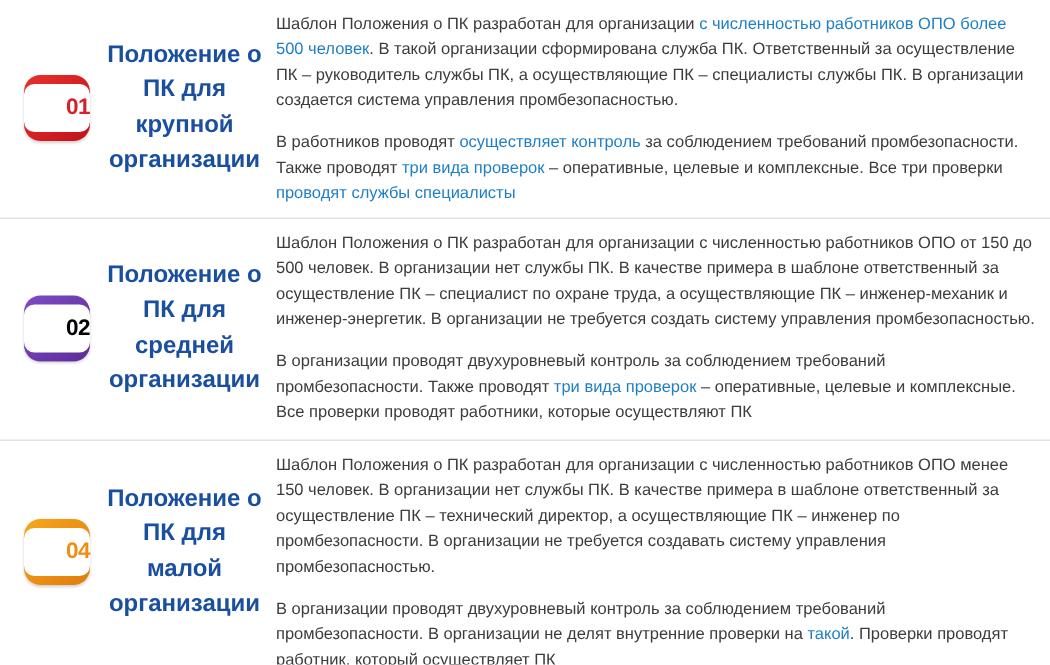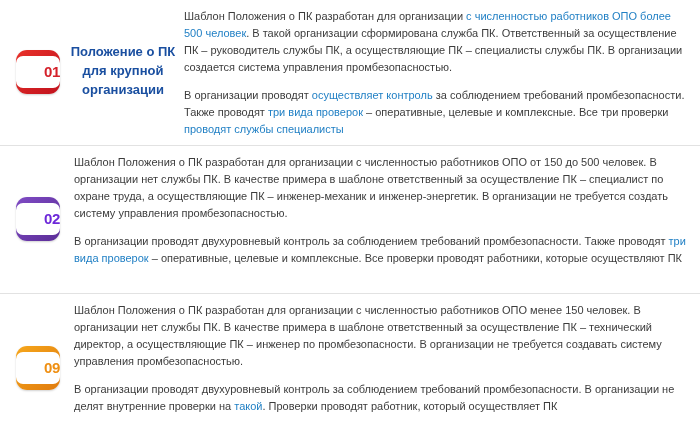--- a/index.html
+++ b/index.html
@@ -60,30 +60,30 @@
     align-items: center;
     justify-content: center;
     font-size: 15px;
     font-weight: bold;
     letter-spacing: -0.3px;
     padding-left: 28px;
   }
   .badge-1 { background: linear-gradient(135deg, #e8312a, #c1121d); }
   .badge-1 .badge-inner { color: #d4212a; }
   .badge-2 { background: linear-gradient(135deg, #7f4bc4, #5b2d97); }
-  .badge-2 .badge-inner { color: #6d28d9; }
+  .badge-2 .badge-inner { color: #000000; }
   .badge-3 { background: linear-gradient(135deg, #f6a71c, #e07b0d); }
   .badge-3 .badge-inner { color: #ef8f12; }
 
   .title-cell {
     width: 110px;
     flex: 0 0 110px;
     align-self: center;
     text-align: center;
-    font-size: 13px;
+    font-size: 16px;
     font-weight: bold;
     line-height: 1.45;
     padding: 0 4px 0 0;
     box-sizing: border-box;
   }
   .title-1 { color: #1a4fa0; }
   .title-2 { color: #1a4fa0; }
   .title-3 { color: #1a4fa0; }
 
   .text-cell {
@@ -112,41 +112,43 @@
 
   <div class="row row-1">
     <div class="badge-cell">
       <div class="badge badge-1">
         <div class="badge-inner">01</div>
       </div>
     </div>
     <div class="title-cell title-1">Положение о ПК для крупной организации</div>
     <div class="text-cell">
       <p><span>Шаблон Положения о ПК разработан для организации </span><a class="lnk" href="#">с численностью работников ОПО более 500 человек</a><span>. В такой организации сформирована служба ПК. Ответственный за осуществление ПК – руководитель службы ПК, а осуществляющие ПК – специалисты службы ПК. В организации создается система управления промбезопасностью.</span></p>
-      <p><span>В организации проводят </span><a class="lnk" href="#">осуществляет контроль</a><span> за соблюдением требований промбезопасности. Также проводят </span><a class="lnk" href="#">три вида проверок</a><span> – оперативные, целевые и комплексные. Все три проверки </span><a class="lnk" href="#">проводят службы специалисты</a></p>
+      <p><span>В работников проводят </span><a class="lnk" href="#">осуществляет контроль</a><span> за соблюдением требований промбезопасности. Также проводят </span><a class="lnk" href="#">три вида проверок</a><span> – оперативные, целевые и комплексные. Все три проверки </span><a class="lnk" href="#">проводят службы специалисты</a></p>
     </div>
   </div>
 
   <div class="row row-2">
     <div class="badge-cell">
       <div class="badge badge-2">
         <div class="badge-inner">02</div>
       </div>
     </div>
+    <div class="title-cell title-2">Положение о ПК для средней организации</div>
     <div class="text-cell">
       <p><span>Шаблон Положения о ПК разработан для организации с численностью работников ОПО от 150 до 500 человек. В организации нет службы ПК. В качестве примера в шаблоне ответственный за осуществление ПК – специалист по охране труда, а осуществляющие ПК – инженер-механик и инженер-энергетик. В организации не требуется создать систему управления промбезопасностью.</span></p>
       <p><span>В организации проводят двухуровневый контроль за соблюдением требований промбезопасности. Также проводят </span><a class="lnk" href="#">три вида проверок</a><span> – оперативные, целевые и комплексные. Все проверки проводят работники, которые осуществляют ПК</span></p>
     </div>
   </div>
 
   <div class="row row-3">
     <div class="badge-cell">
       <div class="badge badge-3">
-        <div class="badge-inner">09</div>
+        <div class="badge-inner">04</div>
       </div>
     </div>
+    <div class="title-cell title-3">Положение о ПК для малой организации</div>
     <div class="text-cell">
       <p><span>Шаблон Положения о ПК разработан для организации с численностью работников ОПО менее 150 человек. В организации нет службы ПК. В качестве примера в шаблоне ответственный за осуществление ПК – технический директор, а осуществляющие ПК – инженер по промбезопасности. В организации не требуется создавать систему управления промбезопасностью.</span></p>
       <p><span>В организации проводят двухуровневый контроль за соблюдением требований промбезопасности. В организации не делят внутренние проверки на </span><a class="lnk" href="#">такой</a><span>. Проверки проводят работник, который осуществляет ПК</span></p>
     </div>
   </div>
 
 </div>
 
 </body></html>

